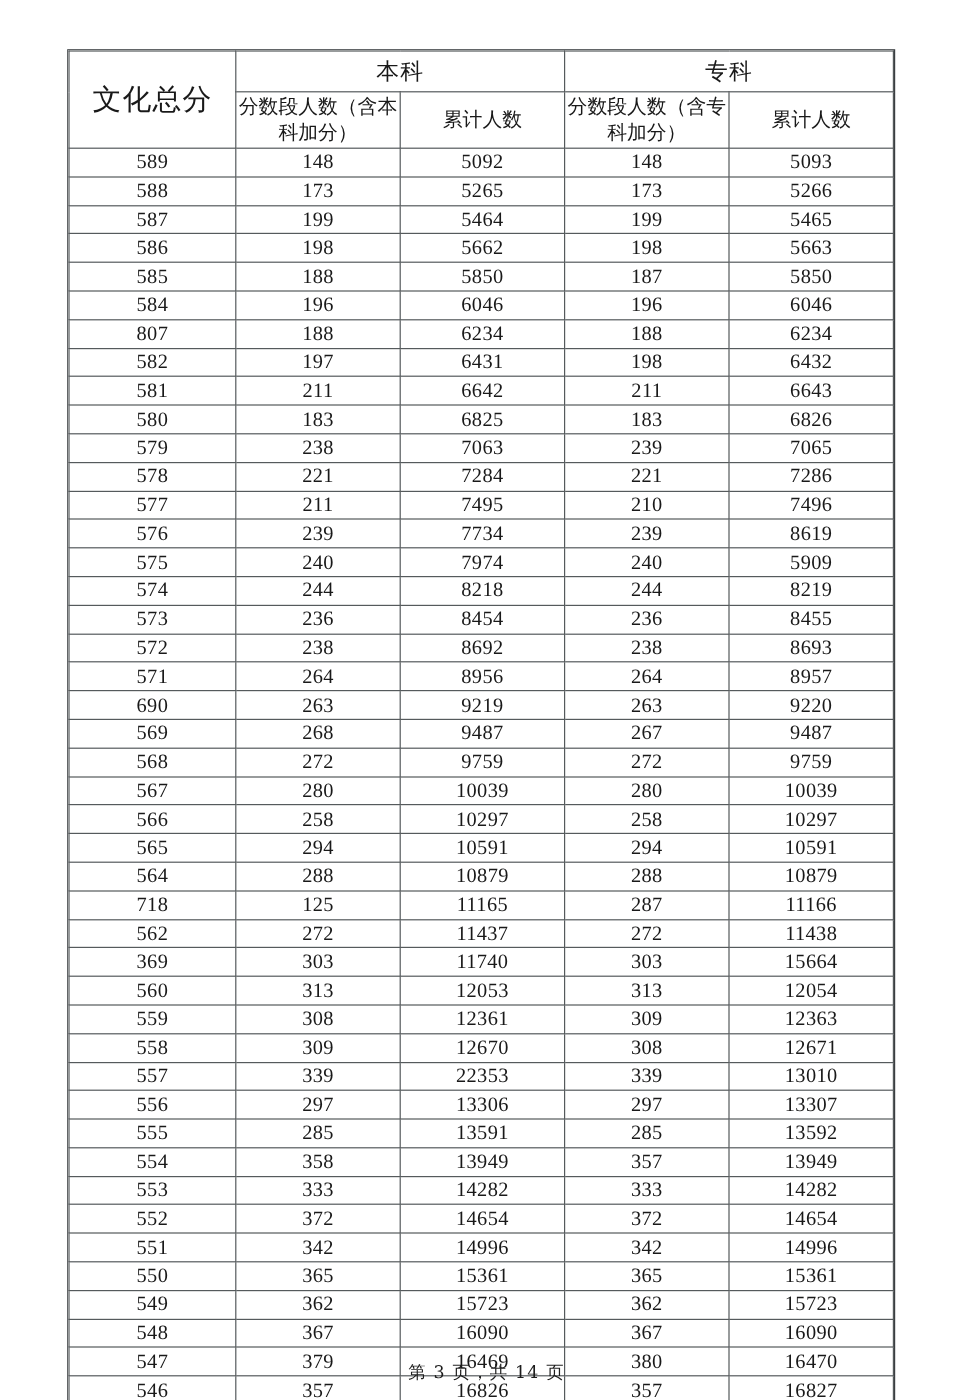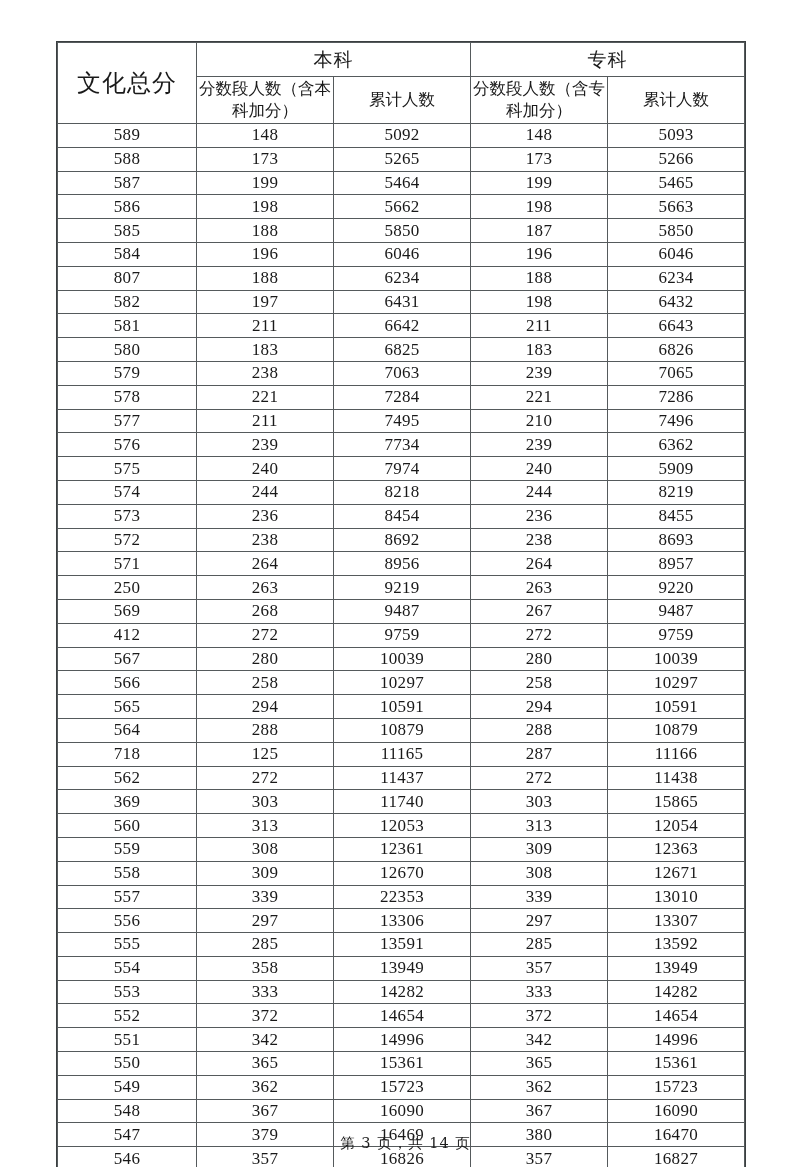--- a/index.html
+++ b/index.html
@@ -210,21 +210,21 @@
           <td>211</td>
           <td>7495</td>
           <td>210</td>
           <td>7496</td>
         </tr>
         <tr class="data-row">
           <td>576</td>
           <td>239</td>
           <td>7734</td>
           <td>239</td>
-          <td>6362</td>
+          <td>8619</td>
         </tr>
         <tr class="data-row">
           <td>575</td>
           <td>240</td>
           <td>7974</td>
           <td>240</td>
           <td>5909</td>
         </tr>
         <tr class="data-row">
           <td>574</td>
@@ -248,35 +248,35 @@
           <td>8693</td>
         </tr>
         <tr class="data-row">
           <td>571</td>
           <td>264</td>
           <td>8956</td>
           <td>264</td>
           <td>8957</td>
         </tr>
         <tr class="data-row">
-          <td>250</td>
+          <td>690</td>
           <td>263</td>
           <td>9219</td>
           <td>263</td>
           <td>9220</td>
         </tr>
         <tr class="data-row">
           <td>569</td>
           <td>268</td>
           <td>9487</td>
           <td>267</td>
           <td>9487</td>
         </tr>
         <tr class="data-row">
-          <td>412</td>
+          <td>568</td>
           <td>272</td>
           <td>9759</td>
           <td>272</td>
           <td>9759</td>
         </tr>
         <tr class="data-row">
           <td>567</td>
           <td>280</td>
           <td>10039</td>
           <td>280</td>
@@ -315,21 +315,21 @@
           <td>272</td>
           <td>11437</td>
           <td>272</td>
           <td>11438</td>
         </tr>
         <tr class="data-row">
           <td>369</td>
           <td>303</td>
           <td>11740</td>
           <td>303</td>
-          <td>15865</td>
+          <td>15664</td>
         </tr>
         <tr class="data-row">
           <td>560</td>
           <td>313</td>
           <td>12053</td>
           <td>313</td>
           <td>12054</td>
         </tr>
         <tr class="data-row">
           <td>559</td>

